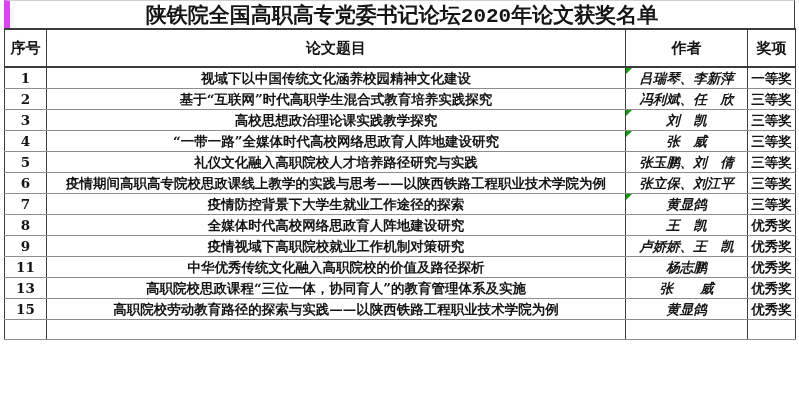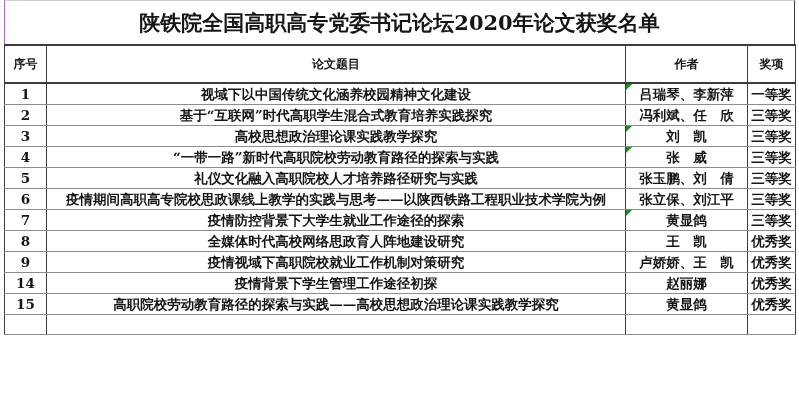--- a/index.html
+++ b/index.html
@@ -13,63 +13,64 @@
     color: #151515;
   }
   .sheet {
     position: absolute;
     left: 4px;
     top: 0;
     width: 791px;
   }
   .title-cell {
     box-sizing: border-box;
-    height: 44px;
-    border-left: 1px solid #d946ef;
+    height: 28px;
+    border-left: 6px solid #d946ef;
     border-right: 1px solid #3c3c3c;
     border-top: 1px solid #cfcfcf;
     display: flex;
     align-items: center;
     justify-content: center;
     font-size: 21px;
     font-weight: bold;
     white-space: nowrap;
+    font-family: Liberation Mono, monospace;
   }
   table.awards {
     border-collapse: collapse;
     table-layout: fixed;
     width: 791px;
   }
   table.awards th, table.awards td {
     box-sizing: border-box;
     text-align: center;
     vertical-align: middle;
     font-weight: bold;
     overflow: hidden;
     white-space: nowrap;
     padding: 0 2px;
   }
   table.awards thead th {
     height: 38px;
-    font-size: 12px;
+    font-size: 15px;
     border-top: 2px solid #3c3c3c;
     border-bottom: 2px solid #3c3c3c;
     border-left: 1px solid #3c3c3c;
     border-right: 1px solid #3c3c3c;
   }
   table.awards tbody td {
     height: 20.4px;
     font-size: 13.5px;
     border-top: 1px solid #8d8d8d;
     border-bottom: 1px solid #8d8d8d;
     border-left: 1px solid #3c3c3c;
     border-right: 1px solid #3c3c3c;
     line-height: 20px;
   }
-  td.c-author { position: relative; }
+  td.c-author { position: relative; font-style: italic; }
   .marker {
     position: absolute;
     top: 0;
     left: 0;
     width: 0;
     height: 0;
     border-top: 6px solid #0a9a0a;
     border-right: 6px solid transparent;
   }
   tr.sliver td { height: 8px; }
@@ -109,21 +110,21 @@
     <td class="c-award">三等奖</td>
   </tr>
         <tr>
     <td class="c-no">3</td>
     <td class="c-title">高校思想政治理论课实践教学探究</td>
     <td class="c-author"><span class="marker"></span><span class="author-text">刘　凯</span></td>
     <td class="c-award">三等奖</td>
   </tr>
         <tr>
     <td class="c-no">4</td>
-    <td class="c-title">“一带一路”新时代高职院校劳动教育路径的探索与实践</td>
+    <td class="c-title">“一带一路”全媒体时代高校网络思政育人阵地建设研究</td>
     <td class="c-author"><span class="marker"></span><span class="author-text">张　威</span></td>
     <td class="c-award">三等奖</td>
   </tr>
         <tr>
     <td class="c-no">5</td>
     <td class="c-title">礼仪文化融入高职院校人才培养路径研究与实践</td>
     <td class="c-author"><span class="author-text">张玉鹏、刘　倩</span></td>
     <td class="c-award">三等奖</td>
   </tr>
         <tr>
@@ -144,28 +145,34 @@
     <td class="c-author"><span class="author-text">王　凯</span></td>
     <td class="c-award">优秀奖</td>
   </tr>
         <tr>
     <td class="c-no">9</td>
     <td class="c-title">疫情视域下高职院校就业工作机制对策研究</td>
     <td class="c-author"><span class="author-text">卢娇娇、王　凯</span></td>
     <td class="c-award">优秀奖</td>
   </tr>
         <tr>
-    <td class="c-no">14</td>
-    <td class="c-title">疫情背景下学生管理工作途径初探</td>
-    <td class="c-author"><span class="author-text">赵丽娜</span></td>
+    <td class="c-no">11</td>
+    <td class="c-title">中华优秀传统文化融入高职院校的价值及路径探析</td>
+    <td class="c-author"><span class="author-text">杨志鹏</span></td>
+    <td class="c-award">优秀奖</td>
+  </tr>
+        <tr>
+    <td class="c-no">13</td>
+    <td class="c-title">高职院校思政课程“三位一体，协同育人”的教育管理体系及实施</td>
+    <td class="c-author"><span class="author-text">张　　威</span></td>
     <td class="c-award">优秀奖</td>
   </tr>
         <tr>
     <td class="c-no">15</td>
-    <td class="c-title">高职院校劳动教育路径的探索与实践——高校思想政治理论课实践教学探究</td>
+    <td class="c-title">高职院校劳动教育路径的探索与实践——以陕西铁路工程职业技术学院为例</td>
     <td class="c-author"><span class="author-text">黄显鸽</span></td>
     <td class="c-award">优秀奖</td>
   </tr>
         <tr class="sliver">
     <td class="c-no"></td>
     <td class="c-title"></td>
     <td class="c-author"><span class="author-text"></span></td>
     <td class="c-award"></td>
   </tr>
       </tbody>

